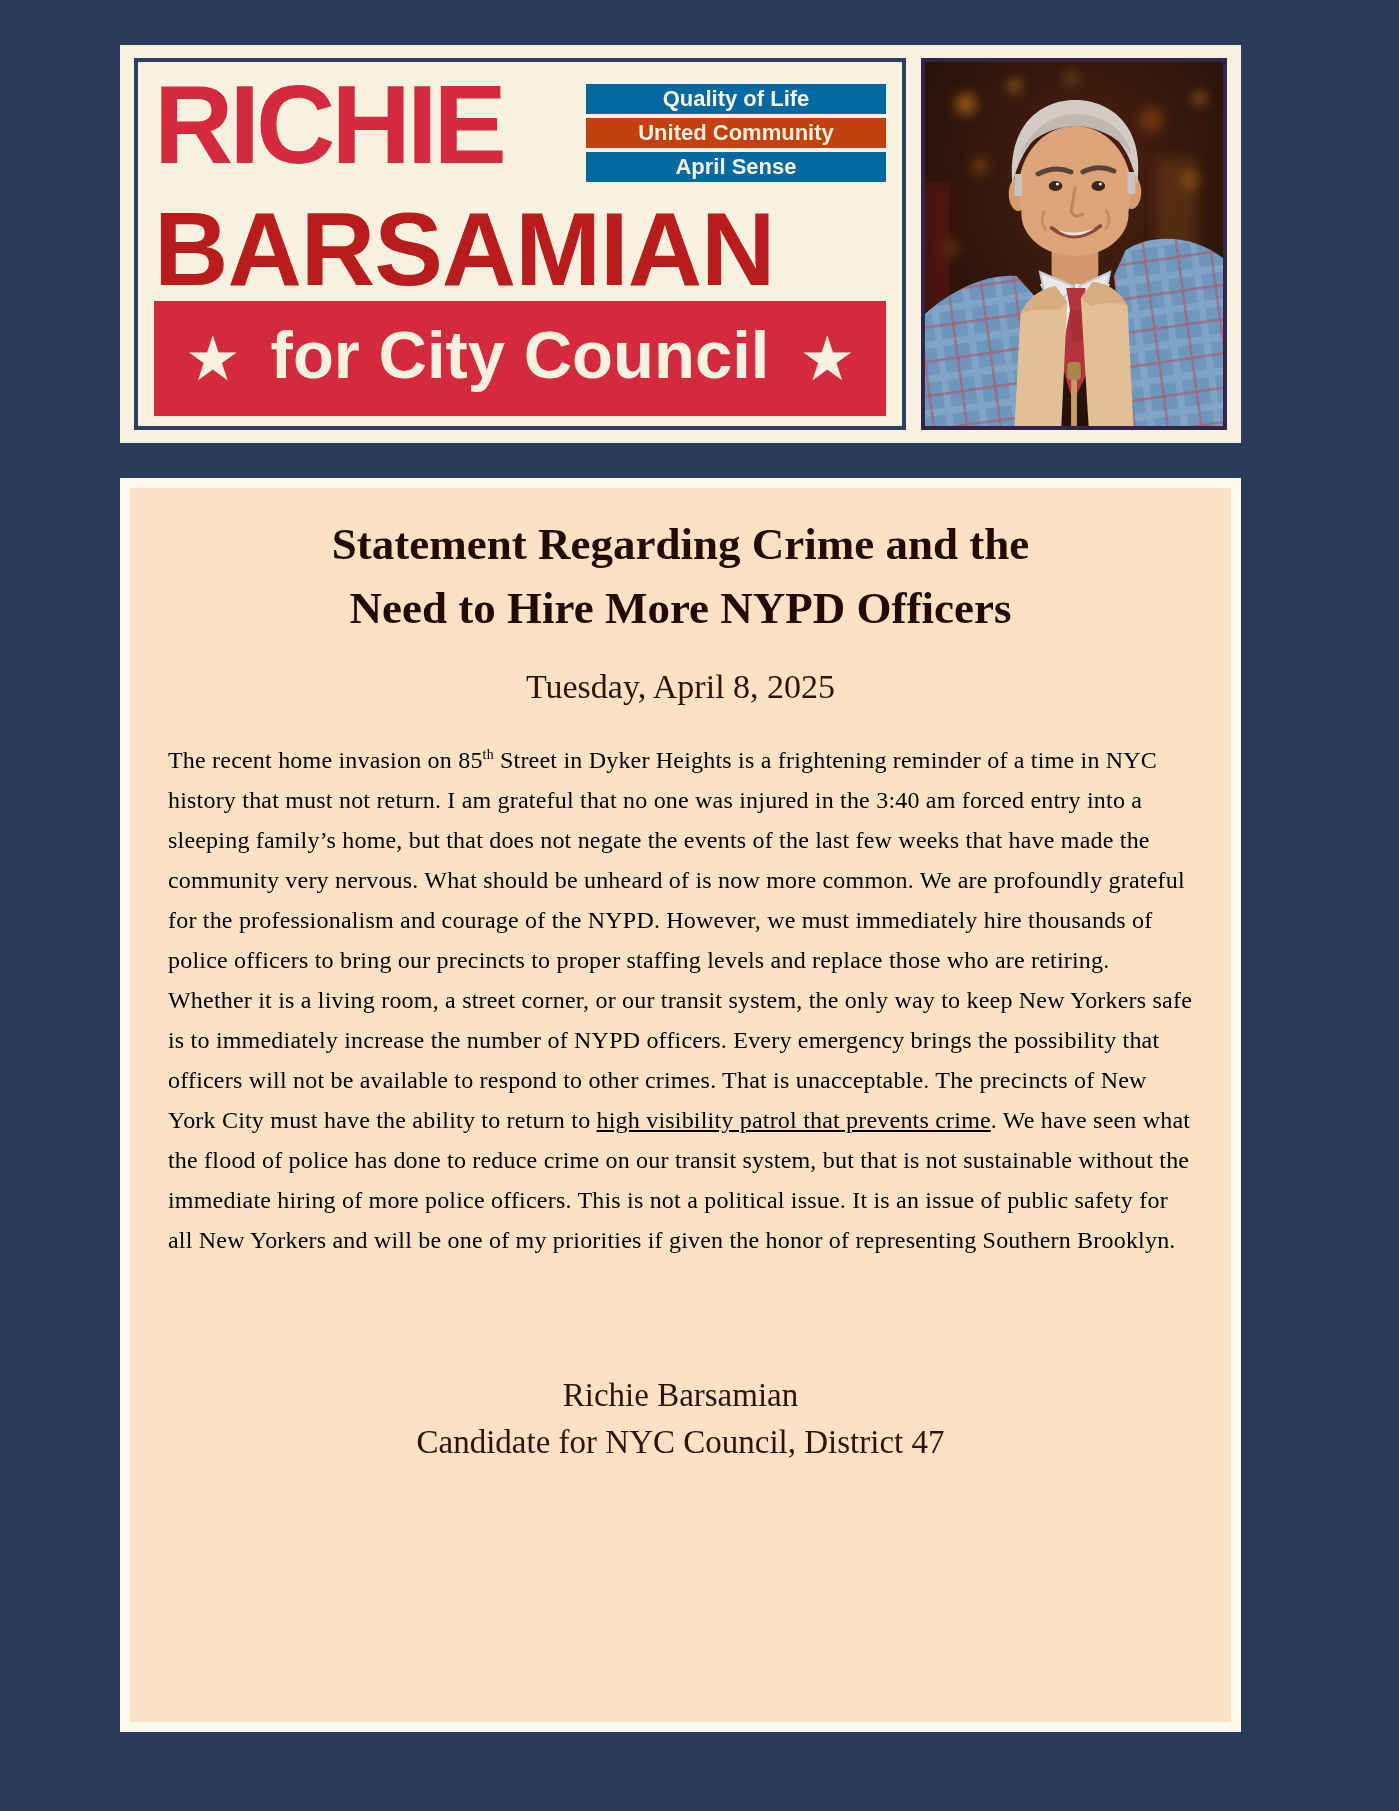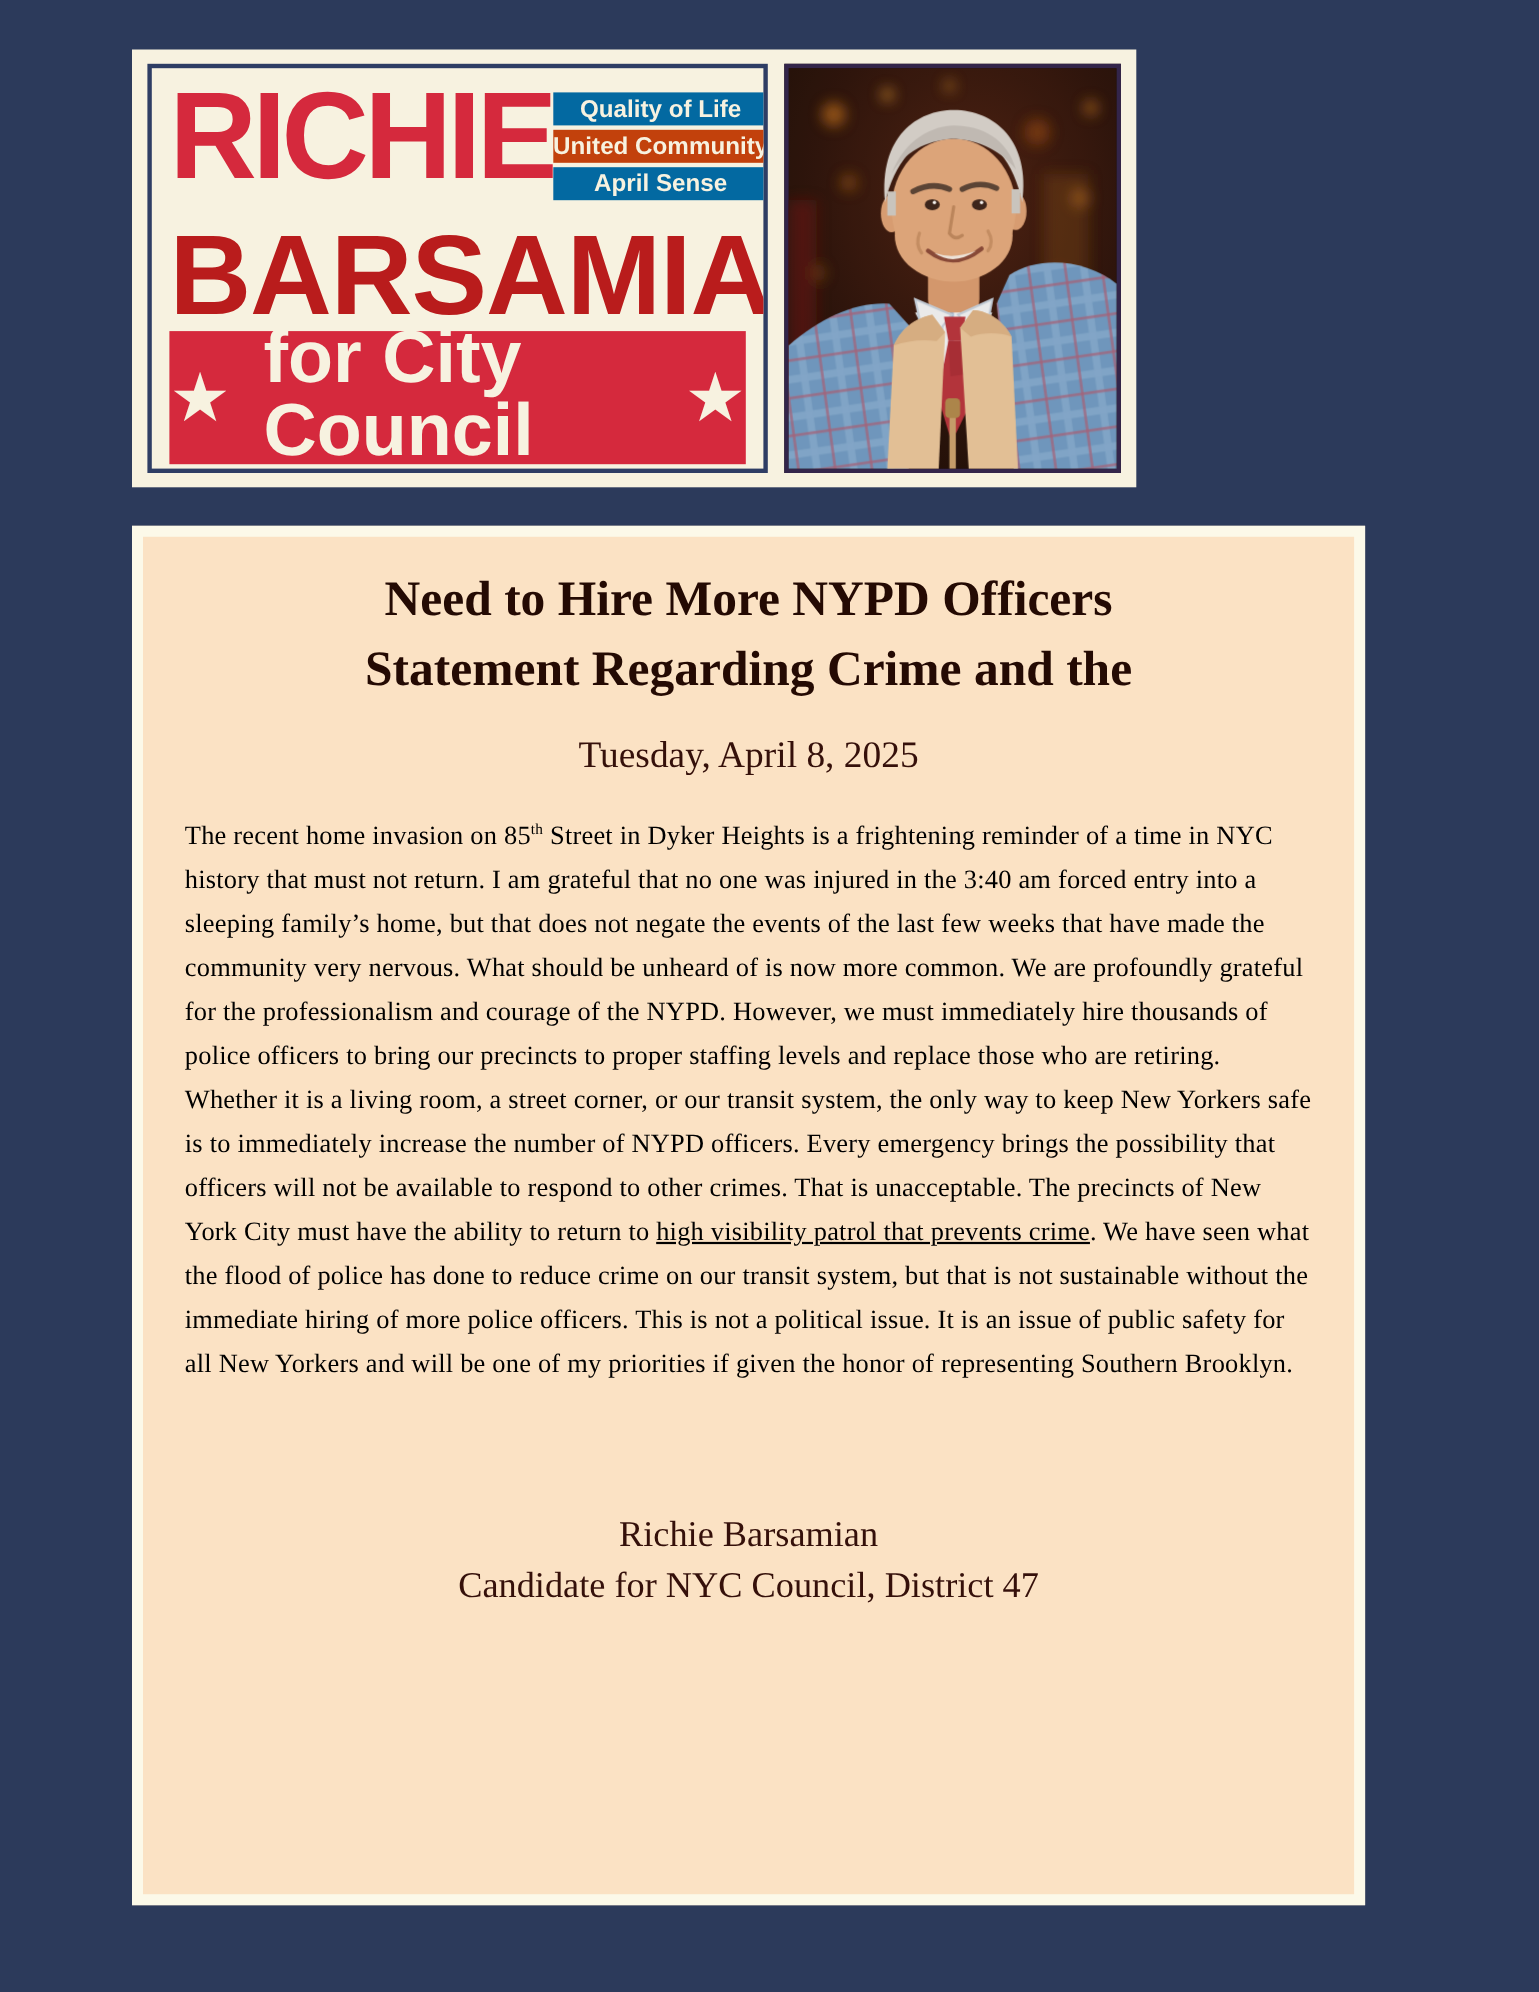--- a/index.html
+++ b/index.html
@@ -6,21 +6,21 @@
   body {
     width:1399px; height:1811px;
     background:#2c3a5b;
     position:relative;
     font-family:"Liberation Serif", serif;
   }
 
   
   .banner {
     position:absolute; left:120px; top:45px;
-    width:913px; height:398px;
+    width:1121px; height:398px;
     background:#f7f2e0;
     box-sizing:border-box;
     padding:13px 14px;
     display:flex; gap:15px;
   }
   .logo-box {
     flex:1;
     border:4px solid #2e3d64;
     box-sizing:border-box;
     background:#f7f2e0;
@@ -223,22 +223,22 @@
       <path d="M130,166 Q154,184 180,164" stroke="#8a4a3a" stroke-width="4" fill="none" stroke-linecap="round"></path>
       <path d="M136,168 Q154,180 175,166 Q154,174 136,168 Z" fill="#f5ede6"></path>
 
       <rect x="0" y="0" width="306" height="364" fill="#7a3c12" opacity="0.06"></rect>
     </svg>
   </div>
 </div>
 
 <div class="statement-box">
   <div class="stmt-title">
+    <div>Statement Regarding Crime and the</div>
     <div>Need to Hire More NYPD Officers</div>
-    <div>Statement Regarding Crime and the</div>
   </div>
   <div class="stmt-date">Tuesday, April 8, 2025</div>
   <p class="stmt-body"><span>The recent home invasion on 85</span><sup>th</sup><span> Street in Dyker Heights is a frightening reminder of a time in NYC history that must not return. I am grateful that no one was injured in the 3:40 am forced entry into a sleeping family’s home, but that does not negate the events of the last few weeks that have made the community very nervous. What should be unheard of is now more common. We are profoundly grateful for the professionalism and courage of the NYPD. However, we must immediately hire thousands of police officers to bring our precincts to proper staffing levels and replace those who are retiring. Whether it is a living room, a street corner, or our transit system, the only way to keep New Yorkers safe is to immediately increase the number of NYPD officers. Every emergency brings the possibility that officers will not be available to respond to other crimes. That is unacceptable. The precincts of New York City must have the ability to return to </span><span class="u">high visibility patrol that prevents crime</span><span>. We have seen what the flood of police has done to reduce crime on our transit system, but that is not sustainable without the immediate hiring of more police officers. This is not a political issue. It is an issue of public safety for all New Yorkers and will be one of my priorities if given the honor of representing Southern Brooklyn.</span></p>
   <div class="signature">
     <div>Richie Barsamian</div>
     <div>Candidate for NYC Council, District 47</div>
   </div>
 </div>
 
 </body></html>

